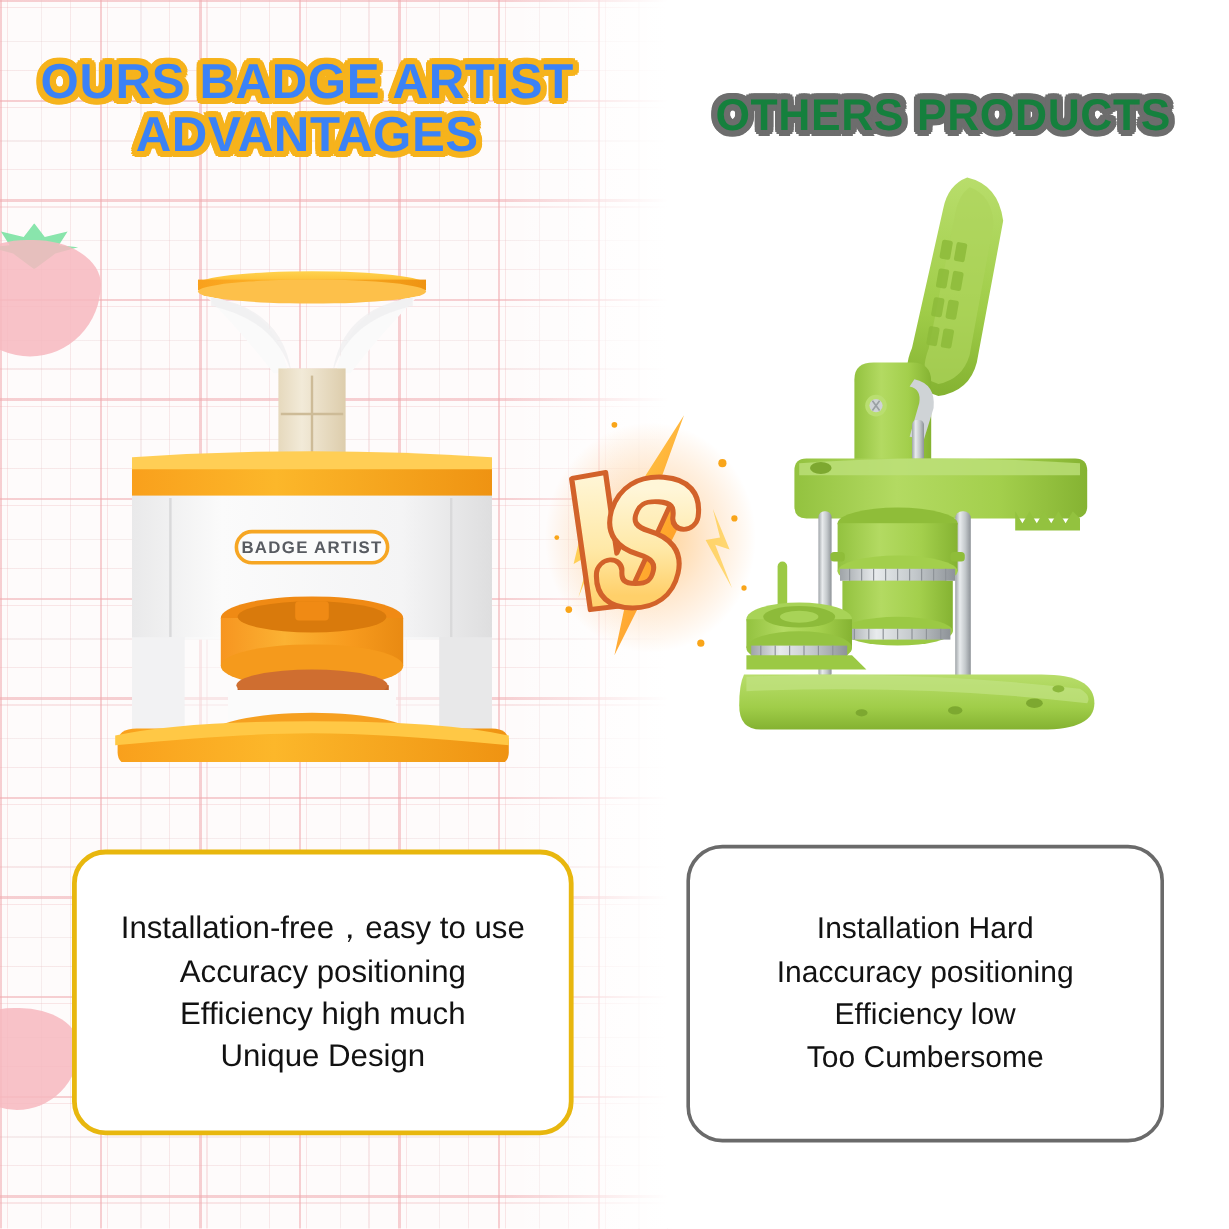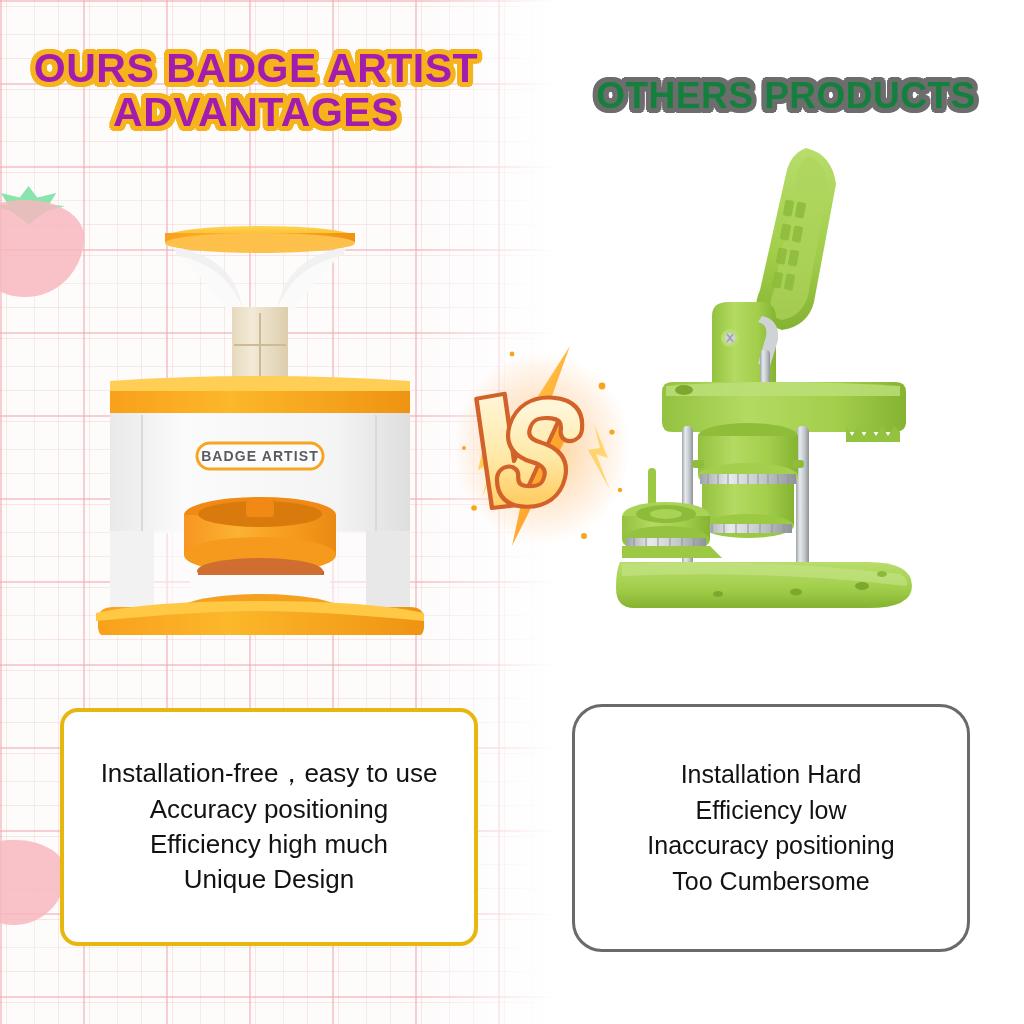--- a/index.html
+++ b/index.html
@@ -60,21 +60,21 @@
   .heading{
     position:absolute;text-align:center;
     font-weight:700;letter-spacing:.5px;line-height:1.08;
     color:#ffffff;
     -webkit-text-stroke-width:0;
   }
   #title-ours{
     left:26px;top:46px;width:460px;
     font-size:41px;
     text-transform:uppercase;
-    color:#a21caf;
+    color:#3b82f6;
     text-shadow:
       -4px -4px 0 #f6b31c, 4px -4px 0 #f6b31c, -4px 4px 0 #f6b31c, 4px 4px 0 #f6b31c,
       -5px 0 0 #f6b31c, 5px 0 0 #f6b31c, 0 -5px 0 #f6b31c, 0 5px 0 #f6b31c,
       -5px -2px 0 #f6b31c, 5px -2px 0 #f6b31c, -5px 2px 0 #f6b31c, 5px 2px 0 #f6b31c,
       -2px -5px 0 #f6b31c, 2px -5px 0 #f6b31c, -2px 5px 0 #f6b31c, 2px 5px 0 #f6b31c;
   }
   #title-others{
     left:566px;top:76px;width:440px;
     font-size:37px;
     text-transform:uppercase;
@@ -97,21 +97,21 @@
   #vs-badge svg{display:block;width:100%;height:100%;}
 
   
   .card{
     position:absolute;background:#ffffff;
     display:flex;flex-direction:column;align-items:center;justify-content:center;
     box-sizing:border-box;
   }
   #card-ours{
     left:60px;top:708px;width:418px;height:238px;
-    border:4px solid #e8b70e;border-radius:18px;
+    border:4px solid #e8b70e;border-radius:28px;
   }
   #card-others{
     left:572px;top:704px;width:398px;height:248px;
     border:3px solid #6a6a6a;border-radius:30px;
   }
   .card .line{
     color:#121212;text-align:center;white-space:nowrap;
   }
   #card-ours .line{font-size:26px;line-height:1.36;}
   #card-others .line{font-size:25px;line-height:1.42;}
@@ -386,18 +386,18 @@
 
   <div class="card" id="card-ours">
     <div class="line">Installation-free，easy to use</div>
     <div class="line">Accuracy positioning</div>
     <div class="line">Efficiency high much</div>
     <div class="line">Unique Design</div>
   </div>
 
   <div class="card" id="card-others">
     <div class="line">Installation Hard</div>
+    <div class="line">Inaccuracy positioning</div>
     <div class="line">Efficiency low</div>
-    <div class="line">Inaccuracy positioning</div>
     <div class="line">Too Cumbersome</div>
   </div>
 
 </div>
 
 </body></html>

